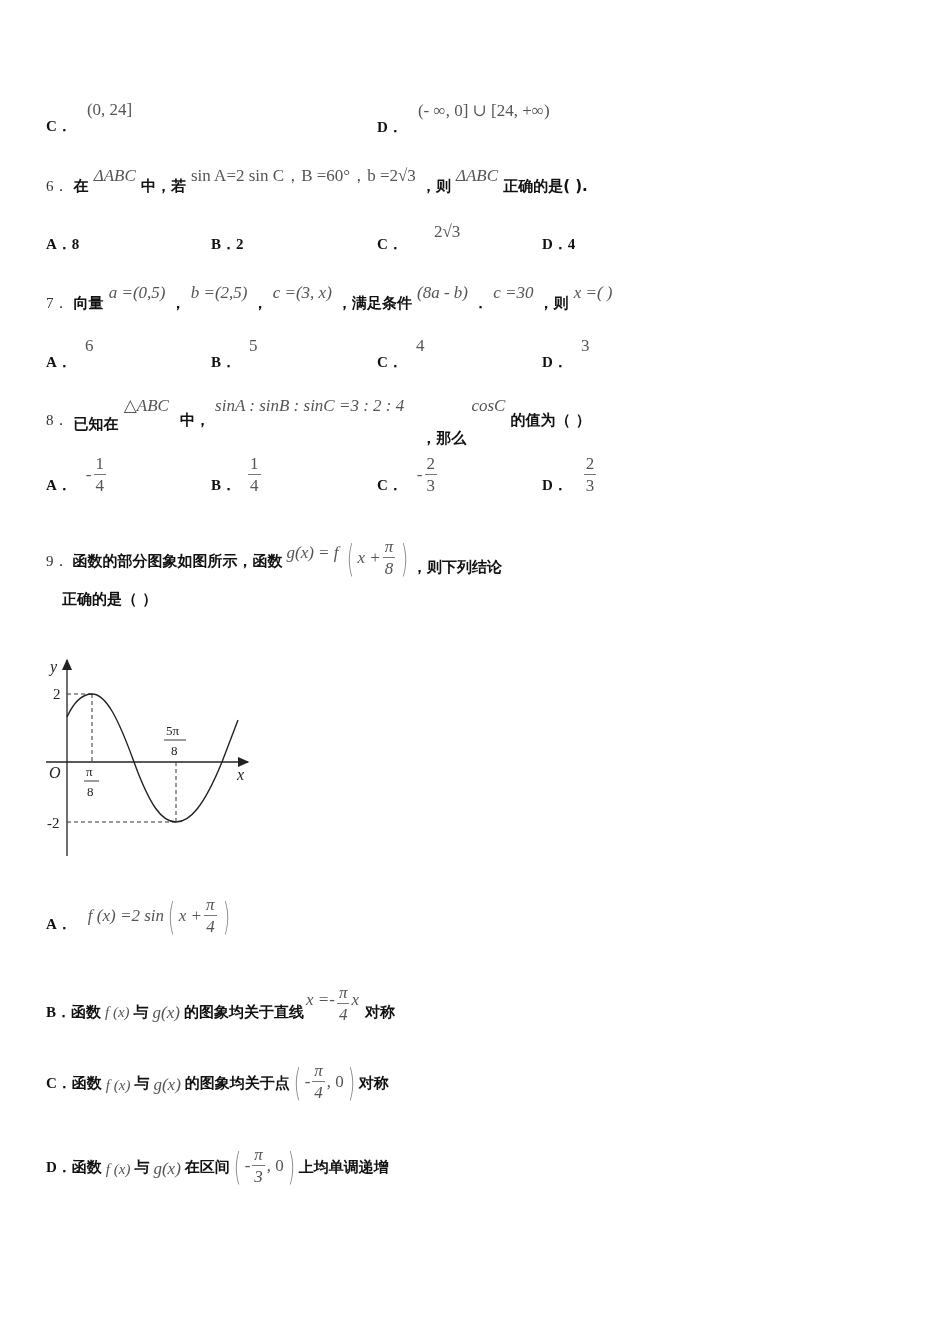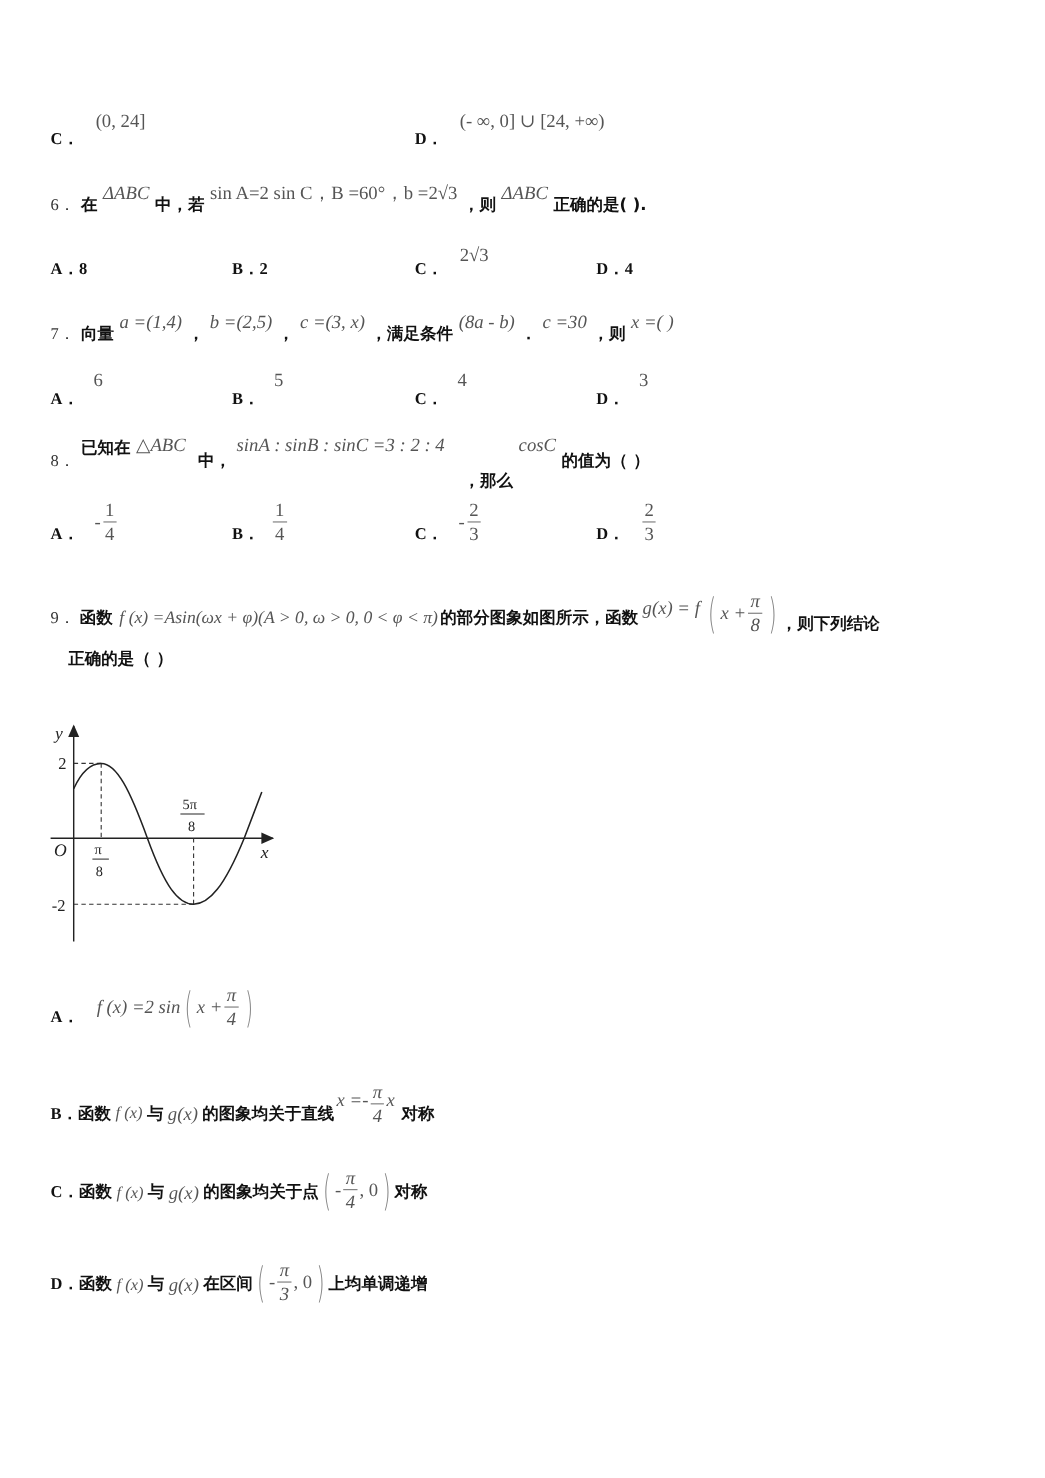--- a/index.html
+++ b/index.html
@@ -40,30 +40,30 @@
   <span class="cn" style="position:relative;top:10px;">正确的是(   ).</span>
 </div>
 <div class="abs" style="left:46px;top:234px;">
   <span class="lbl">A．</span><span class="lbl">8</span>
 </div>
 <div class="abs" style="left:211px;top:234px;">
   <span class="lbl">B．</span><span class="lbl">2</span>
 </div>
 <div class="abs" style="left:377px;top:222px;">
   <span class="lbl" style="position:relative;top:12px;">C．</span>
-  <span class="m" style="margin-left:10px;">2√3</span>
+  <span class="m" style="margin-left:26px;">2√3</span>
 </div>
 <div class="abs" style="left:542px;top:234px;">
   <span class="lbl">D．</span><span class="lbl">4</span>
 </div>
 
 <div class="abs" style="left:46px;top:283px;">
   <span class="num" style="position:relative;top:10px;">7．</span>
   <span class="cn" style="position:relative;top:10px;">向量</span>
-  <span class="m mi">a =(1,4)</span>
+  <span class="m mi">a =(0,5)</span>
   <span class="cn" style="position:relative;top:10px;">，</span>
   <span class="m mi">b =(2,5)</span>
   <span class="cn" style="position:relative;top:10px;">，</span>
   <span class="m mi">c =(3, x)</span>
   <span class="cn" style="position:relative;top:10px;">，满足条件</span>
   <span class="m mi">(8a - b)</span>
   <span class="cn" style="position:relative;top:10px;">．</span>
   <span class="m mi">c =30</span>
   <span class="cn" style="position:relative;top:10px;">，则</span>
   <span class="m mi">x =( )</span>
@@ -80,21 +80,21 @@
   <span class="lbl" style="position:relative;top:16px;">C．</span>
   <span class="m" style="margin-left:8px;">4</span>
 </div>
 <div class="abs" style="left:542px;top:336px;">
   <span class="lbl" style="position:relative;top:16px;">D．</span>
   <span class="m" style="margin-left:8px;">3</span>
 </div>
 
 <div class="abs" style="left:46px;top:395px;">
   <span class="num" style="position:relative;top:14px;">8．</span>
-  <span class="cn" style="position:relative;top:2px;margin-top:38px;">已知在</span>
+  <span class="cn" style="position:relative;top:18px;margin-top:38px;">已知在</span>
   <span class="m mi">△ABC</span>
   <span class="cn" style="position:relative;top:14px;margin-left:6px;">中，</span>
   <span class="m mi" style="">sinA : sinB : sinC =3 : 2 : 4</span>
   <span class="cn" style="position:relative;top:32px;margin-left:12px;">，那么</span>
   <span class="m mi">cosC</span>
   <span class="cn" style="position:relative;top:14px;">的值为（      ）</span>
 </div>
 
 <div class="abs" style="left:46px;top:454px;display:flex;align-items:center;">
   <span class="lbl" style="margin-top:22px;">A．</span>
@@ -123,21 +123,20 @@
   <span class="lbl" style="margin-top:22px;">D．</span>
   <span class="frac m" style="margin-left:16px;">
       <span class="n">2</span>
       <span class="d">3</span>
     </span>
 </div>
 
 <div class="abs" style="left:46px;top:538px;display:flex;align-items:center;">
   <span class="num" style="margin-top:8px;">9．</span>
   <span class="cn" style="margin-top:8px;margin-left:4px;">函数</span>
-  <span class="m mi" style="margin:8px 2px 0 6px;font-size:16px;">f (x) =Asin(ωx + φ)(A &gt; 0,    ω &gt; 0, 0 &lt; φ &lt; π)</span>
   <span class="cn" style="margin-top:8px;">的部分图象如图所示，函数</span>
   <span class="m mi" style="margin-left:4px;margin-top:-10px;">g(x) = f</span>
   <span class="paren" style="margin-left:4px;">(</span>
   <span class="m mi">x +</span>
   <span class="frac m mi">
       <span class="n">π</span>
       <span class="d">8</span>
     </span>
   <span class="paren">)</span>
   <span class="cn" style="margin-top:20px;">，则下列结论</span>

